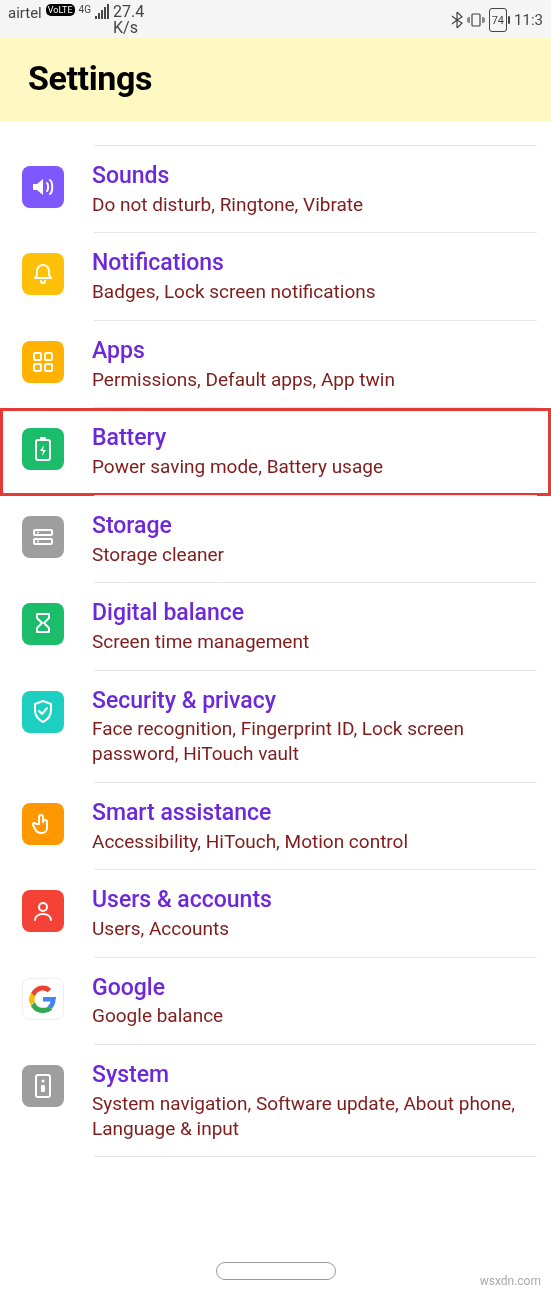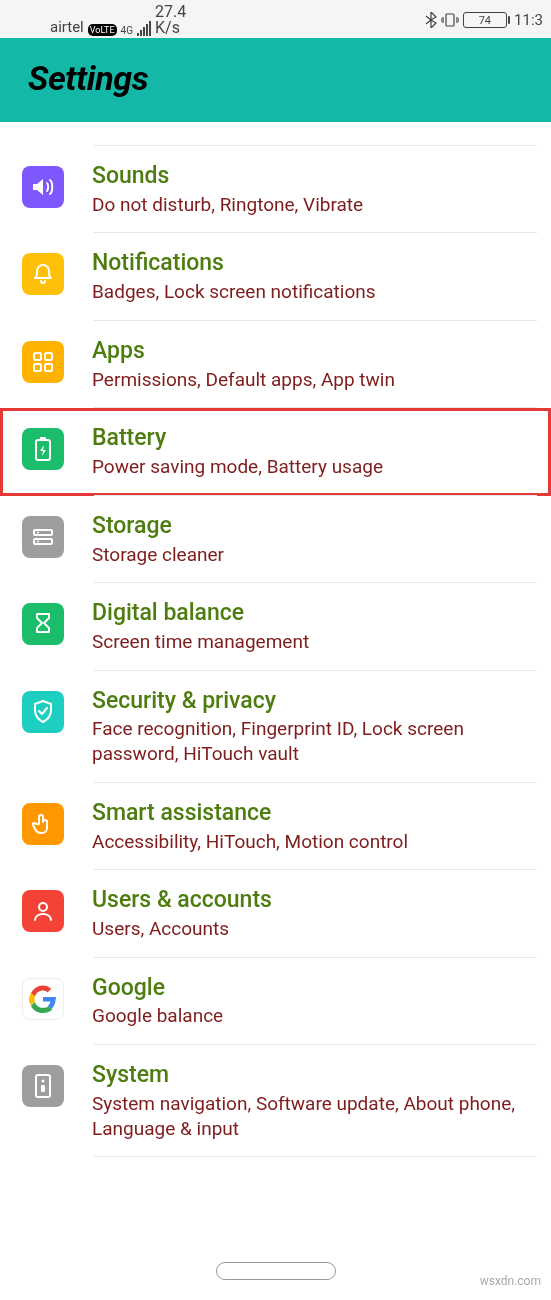--- a/index.html
+++ b/index.html
@@ -14,35 +14,34 @@
     }
     .status-bar {
       display: flex;
       justify-content: space-between;
       align-items: center;
       padding: 4px 8px 2px 8px;
       font-size: 15px;
       color: #444;
       background: #f5f5f5;
     }
-    .status-left { display: flex; align-items: flex-end; gap: 4px; margin-left: 42px; }
+    .status-left { display: flex; align-items: flex-start; gap: 4px; }
     .status-right { display: flex; align-items: center; gap: 4px; }
     .volte { background: #000; color: #fff; font-size: 9px; padding: 1px 2px; border-radius: 5px; }
     .sig { font-size: 10px; display: inline-flex; align-items: flex-end; gap: 1px; }
     .sig span { display: inline-block; width: 2px; background: #444; }
     .sig span:nth-child(1){height:3px}.sig span:nth-child(2){height:6px}.sig span:nth-child(3){height:9px}.sig span:nth-child(4){height:12px}.sig span:nth-child(5){height:15px}
     .ks { font-size: 16px; line-height: 1; }
     .bt { font-size: 13px; }
     .batt { display:inline-flex; align-items:center; }
-    .batt-body { border:1.5px solid #444; border-radius:3px; padding:0 15px; font-size:11px; height:16px; display:flex; align-items:center;}
+    .batt-body { border:1.5px solid #444; border-radius:3px; padding:0 2px; font-size:11px; height:24px; display:flex; align-items:center;}
     .batt-cap { width:2px; height:8px; background:#444; margin-left:1px; border-radius:1px;}
     .header {
-      background: #14b8a6;
+      background: #fef9c3;
       padding: 20px 20px 24px 28px;
-      font-style: italic;
     }
     .header-title {
       font-size: 34px;
       font-weight: 700;
       color: #000;
       letter-spacing: -0.4px;
     }
     .list { background: #fff; }
     .row {
       display: flex;
@@ -65,21 +64,21 @@
       height: 42px;
       border-radius: 8px;
       display: flex;
       align-items: center;
       justify-content: center;
       flex-shrink: 0;
       margin-right: 28px;
       margin-top: 4px;
     }
     .text-col { flex: 1; padding-right: 10px; }
-    .row-title { font-size: 23px; font-weight: 500; color: #4d7c0f; line-height: 1.25; }
+    .row-title { font-size: 23px; font-weight: 500; color: #6d28d9; line-height: 1.25; }
     .row-sub { font-size: 19px; color: #7f1d1d; line-height: 1.3; margin-top: 2px; }
     
     .ic-sounds { background:#7e57ff; }
     .ic-notif { background:#ffc107; }
     .ic-apps { background:#ffb300; }
     .ic-batt { background:#1bbd6b; }
     .ic-storage { background:#9e9e9e; }
     .ic-balance { background:#1bbd6b; }
     .ic-security { background:#1dcfc0; }
     .ic-smart { background:#ff9800; }

